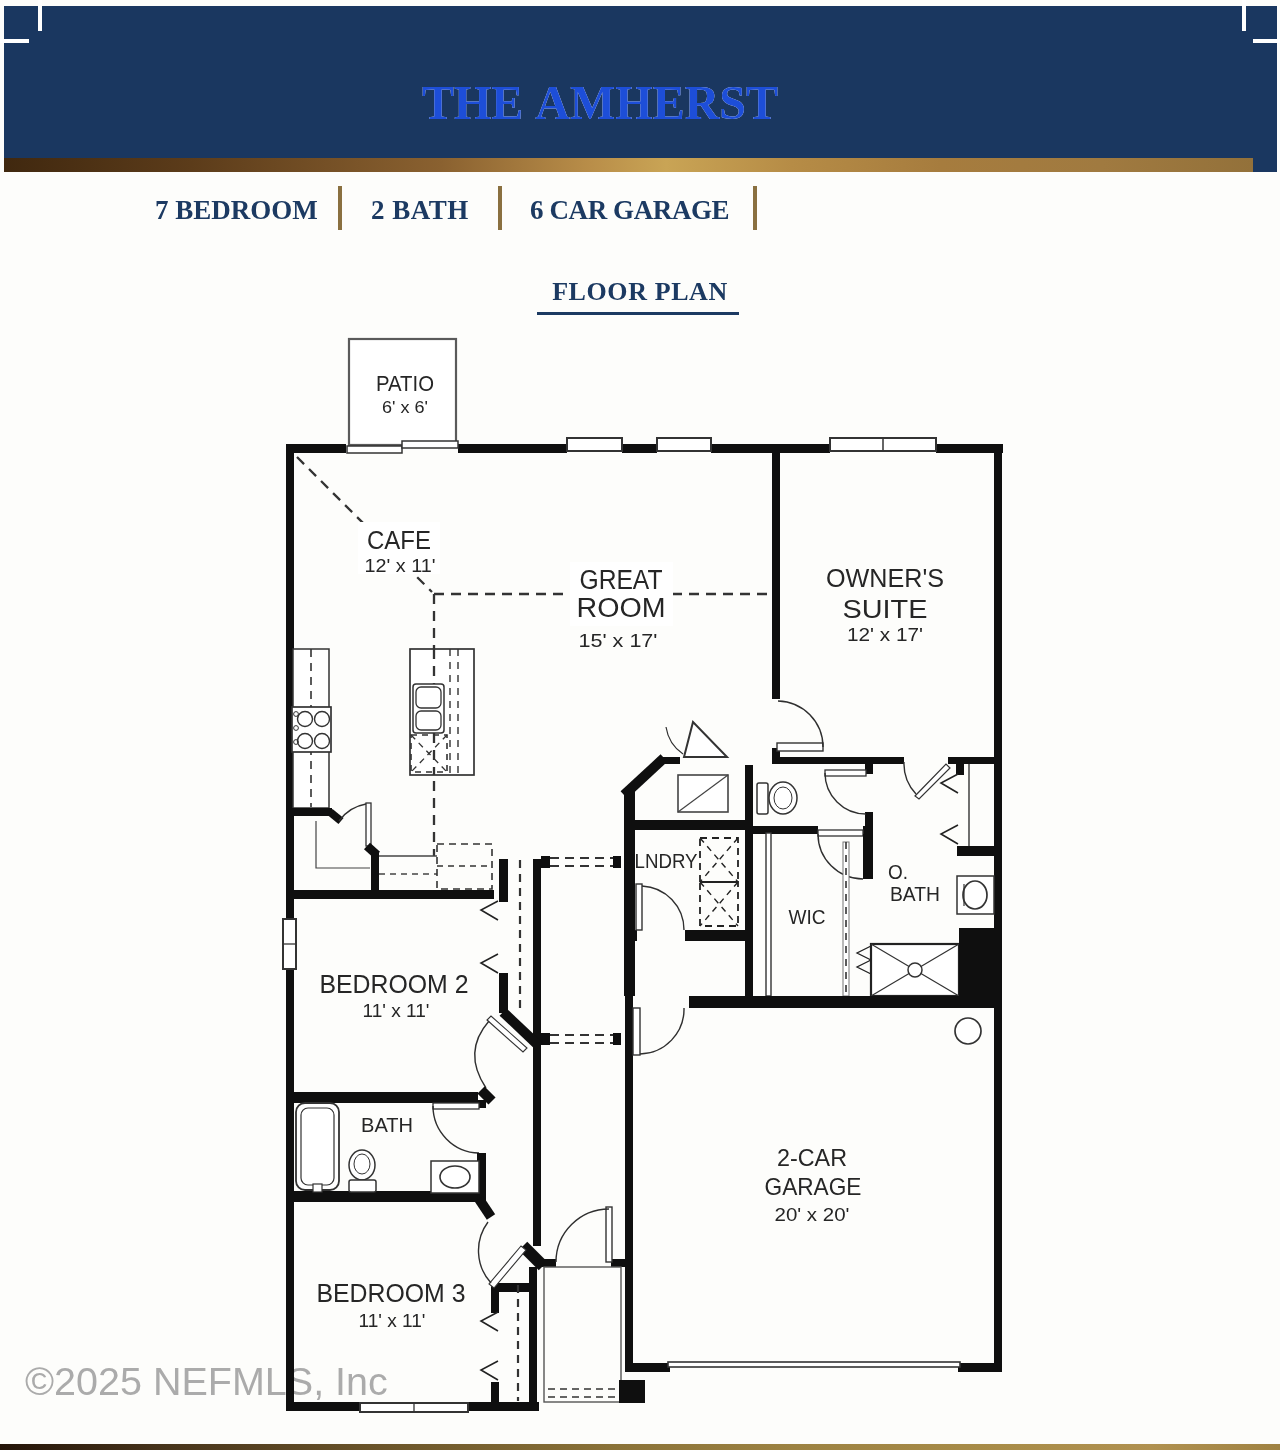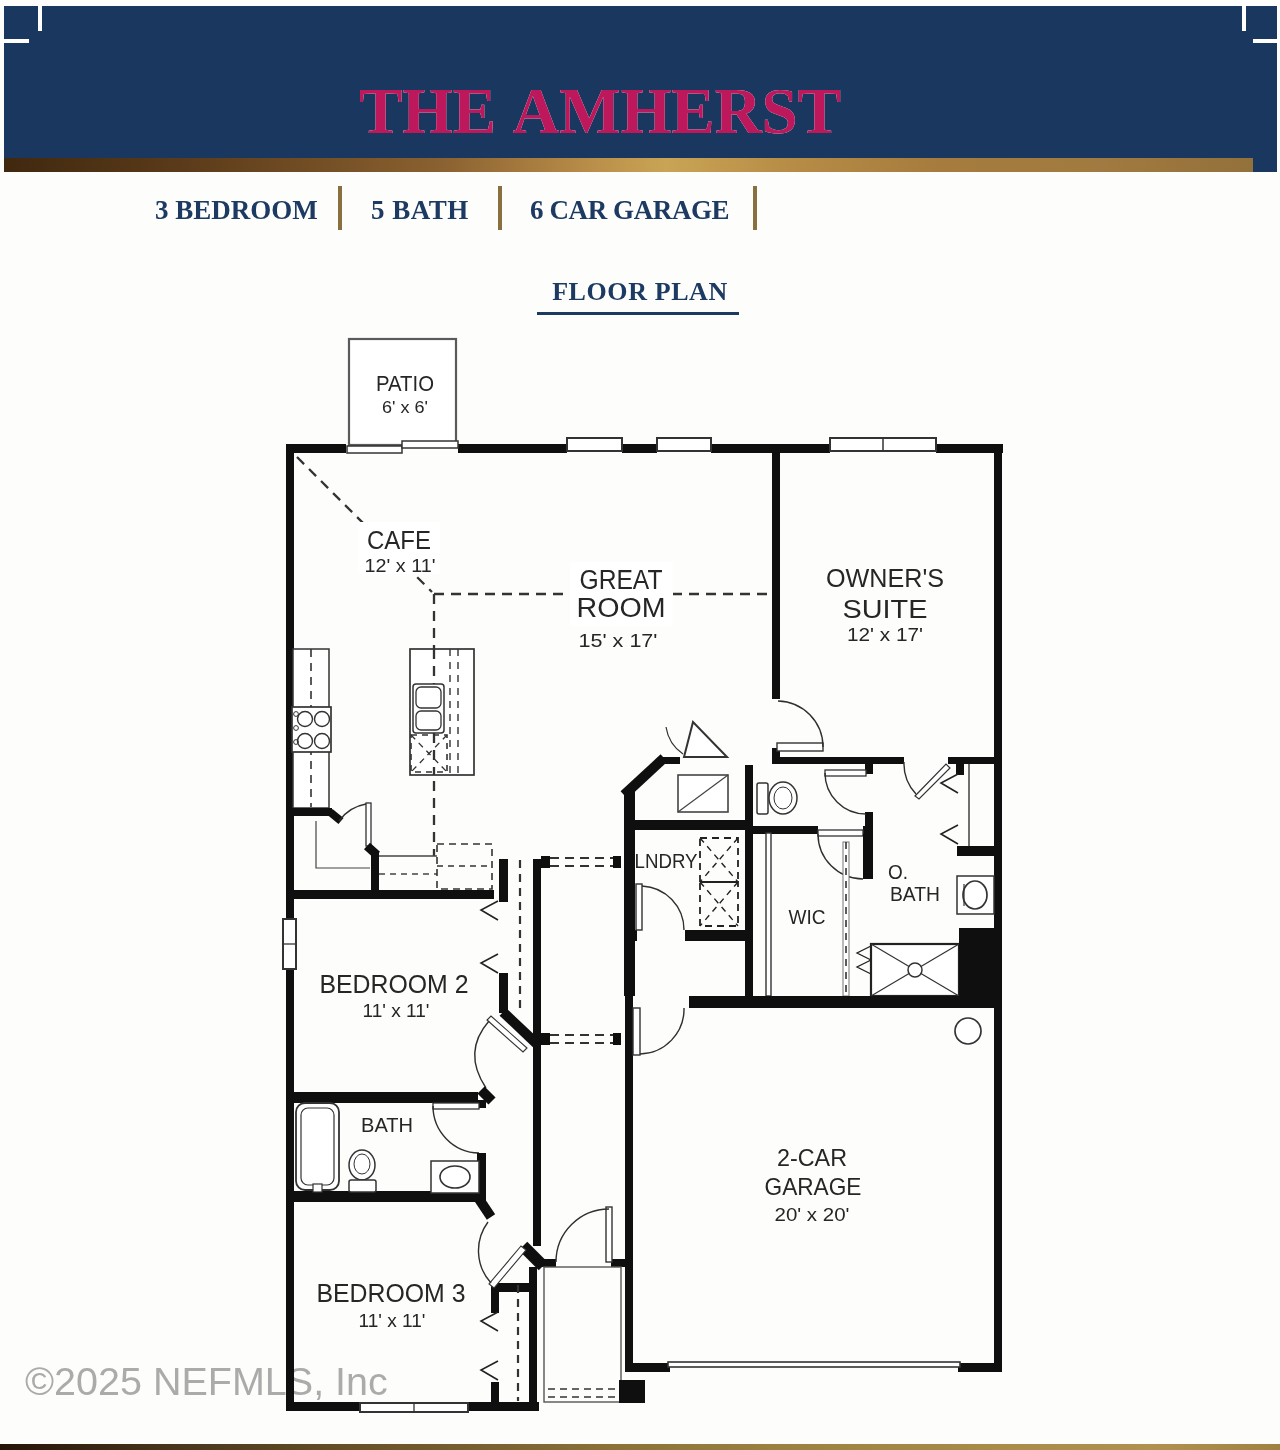--- a/index.html
+++ b/index.html
@@ -2,40 +2,40 @@
 <html><head><meta charset="utf-8">
 <style>
  html,body{margin:0;padding:0;width:1280px;height:1450px;background:#fdfdfb;overflow:hidden;}
  .abs{position:absolute;}
  body{font-family:"Liberation Sans",sans-serif;position:relative;}
 </style></head>
 <body>
 
 <div class="abs" style="left:4px;top:6px;width:1273px;height:152px;background:#1a3760;"></div>
 
-<div class="abs" style="left:4px;top:79px;width:1192px;text-align:center;font-family:'Liberation Serif',serif;font-weight:bold;font-size:65px;letter-spacing:0px;color:#be185d;line-height:1;text-shadow:0 0 0 #f3f3f0;">THE&nbsp;AMHERST</div>
+<div class="abs" style="left:4px;top:79px;width:1192px;text-align:center;font-family:'Liberation Serif',serif;font-weight:bold;font-size:48px;letter-spacing:0px;color:#1d4ed8;line-height:1;text-shadow:0 0 0 #f3f3f0;">THE&nbsp;AMHERST</div>
 
 <div class="abs" style="left:4px;top:158px;width:1249px;height:14px;background:linear-gradient(90deg,#40280f 0%,#5c3c1a 15%,#8a6130 35%,#b98e49 47%,#c9a455 53%,#b68c46 63%,#a67c3e 75%,#a07a40 88%,#93713a 100%);"></div>
 
 <div class="abs" style="left:1253px;top:158px;width:24px;height:14px;background:#1a3760;"></div>
 
 <div class="abs" style="left:38px;top:0;width:4px;height:31px;background:#fff;"></div>
 
 <div class="abs" style="left:0;top:39px;width:29px;height:4px;background:#fff;"></div>
 
 <div class="abs" style="left:1242px;top:0;width:4px;height:31px;background:#fff;"></div>
 
 <div class="abs" style="left:1253px;top:39px;width:27px;height:4px;background:#fff;"></div>
 
 <div class="abs" style="left:0;top:195px;width:1280px;height:34px;font-family:'Liberation Serif',serif;font-weight:bold;font-size:27px;color:#1c3a62;">
-<span class="abs" style="left:155px;letter-spacing:0px;">3 BEDROOM</span>
+<span class="abs" style="left:155px;letter-spacing:0px;">7 BEDROOM</span>
 
 <span class="abs" style="left:338px;top:-9px;width:4px;height:44px;background:#8a7040;"></span>
 
-<span class="abs" style="left:371px;letter-spacing:0.5px;">5 BATH</span>
+<span class="abs" style="left:371px;letter-spacing:0.5px;">2 BATH</span>
 
 <span class="abs" style="left:498px;top:-9px;width:4px;height:44px;background:#8a7040;"></span>
 
 <span class="abs" style="left:530px;letter-spacing:-0.4px;">6 CAR GARAGE</span>
 
 <span class="abs" style="left:753px;top:-9px;width:4px;height:44px;background:#8a7040;"></span>
 
 </div>
 
 <div class="abs" style="left:0;top:277px;width:1280px;text-align:center;font-family:'Liberation Serif',serif;font-weight:bold;font-size:26px;letter-spacing:0.6px;color:#1c3a62;">FLOOR PLAN</div>

